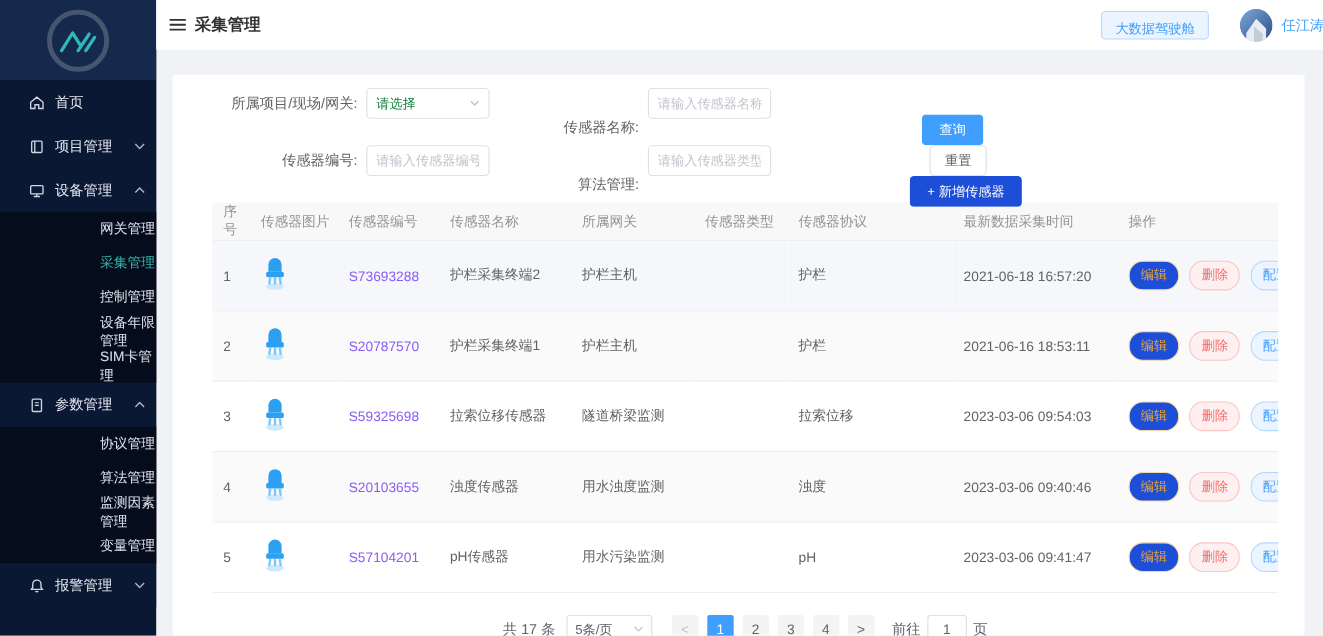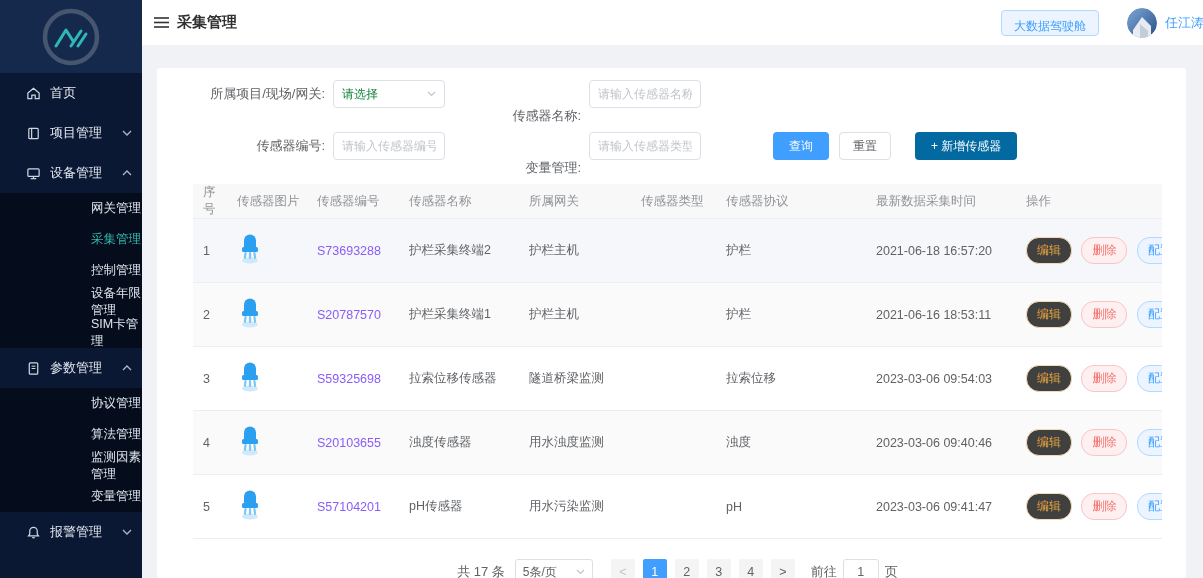--- a/index.html
+++ b/index.html
@@ -36,37 +36,37 @@
   .f-label { font-size:13px; color:#606266; text-align:right; }
   .f-label.w1 { width:132px; }
   .f-label.w2 { width:80px; }
   .ctrl { width:112px; height:28px; border:1px solid #dcdfe6; border-radius:4px; background:#fff;
     margin-left:8px; font-size:12px; color:#606266; }
   .fake-select { display:flex; align-items:center; justify-content:space-between; padding:0 8px; cursor:pointer; }
   .fake-select .ph { color:#15803d; }
   input.ctrl { padding:0 8px; outline:none; }
   input.ctrl::placeholder { color:#c0c4cc; }
   .gap2 { margin-left:56px;margin-top:44px; }
-  .btns { margin-left:72px; display:flex; align-items:center; }
+  .btns { margin-left:102px; display:flex; align-items:center;flex-direction:column; }
   .btn { height:28px; font-size:12px; border-radius:4px; cursor:pointer; border:1px solid transparent; }
   .btn-primary { background:#409eff; color:#fff; padding:0 15px; }
   .btn-plain { background:#fff; color:#606266; border-color:#dcdfe6; padding:0 13px; margin-left:10px; }
-  .btn-add { background:#0369a1; color:#fff; padding:0 15px; margin-left:24px; }
+  .btn-add { background:#1d4ed8; color:#fff; padding:0 15px; margin-left:24px; }
 
   
   table { width:100%; border-collapse:collapse; table-layout:fixed; }
   thead th { height:34px; background:#f8f8f9; font-size:12.5px; color:#909399; font-weight:normal;
     text-align:left; padding-left:10px; border-bottom:1px solid #ebeef5; }
   tbody td { height:64px; font-size:12.5px; color:#606266; padding-left:10px;
     border-bottom:1px solid #ebeef5; overflow:hidden; white-space:nowrap; }
   tbody tr:nth-child(even) { background:#fafafa; }
   tbody tr:first-child { background:#f5f7fa; }
   a.code-link { color:#8b5cf6; text-decoration:none; cursor:pointer; }
   .pill { font-size:12px; border-radius:13px; padding:4px 10px; margin-right:6px; cursor:pointer; }
-  .pill-edit { color:#e6a23c; background:#404040; border:1px solid #f5dab1; }
+  .pill-edit { color:#e6a23c; background:#1d4ed8; border:1px solid #f5dab1; }
   .pill-del { color:#f56c6c; background:#fef0f0; border:1px solid #fbc4c4; }
   .pill-range { color:#409eff; background:#ecf5ff; border:1px solid #b3d8ff; }
 
   
   .pagination { display:flex; align-items:center; justify-content:center; margin-top:20px; font-size:13px; color:#606266; }
   .pg-total { margin-right:10px; }
   .pg-size { width:78px; height:26px; border:1px solid #dcdfe6; border-radius:3px; display:flex;
     align-items:center; justify-content:space-between; padding:0 7px; font-size:12px; color:#606266;
     margin-right:14px; cursor:pointer; }
   .pg-btn { min-width:24px; height:26px; background:#f4f4f5; color:#606266; border:none; border-radius:2px;
@@ -195,21 +195,21 @@
                 <polyline points="1,1 4.5,4.5 8,1" fill="none" stroke="#c0c4cc" stroke-width="1.2"></polyline>
               </svg>
           </div>
           <span class="f-label w2 gap2">传感器名称:</span>
           <input class="ctrl" placeholder="请输入传感器名称" style="">
         </div>
 
         <div class="filter-row">
           <span class="f-label w1">传感器编号:</span>
           <input class="ctrl" placeholder="请输入传感器编号" style="">
-          <span class="f-label w2 gap2">变量管理:</span>
+          <span class="f-label w2 gap2">算法管理:</span>
           <input class="ctrl" placeholder="请输入传感器类型" style="">
           <div class="btns">
             <button class="btn btn-primary">查询</button>
             <button class="btn btn-plain">重置</button>
             <button class="btn btn-add">+ 新增传感器</button>
           </div>
         </div>
 
         <table>
           <colgroup>

